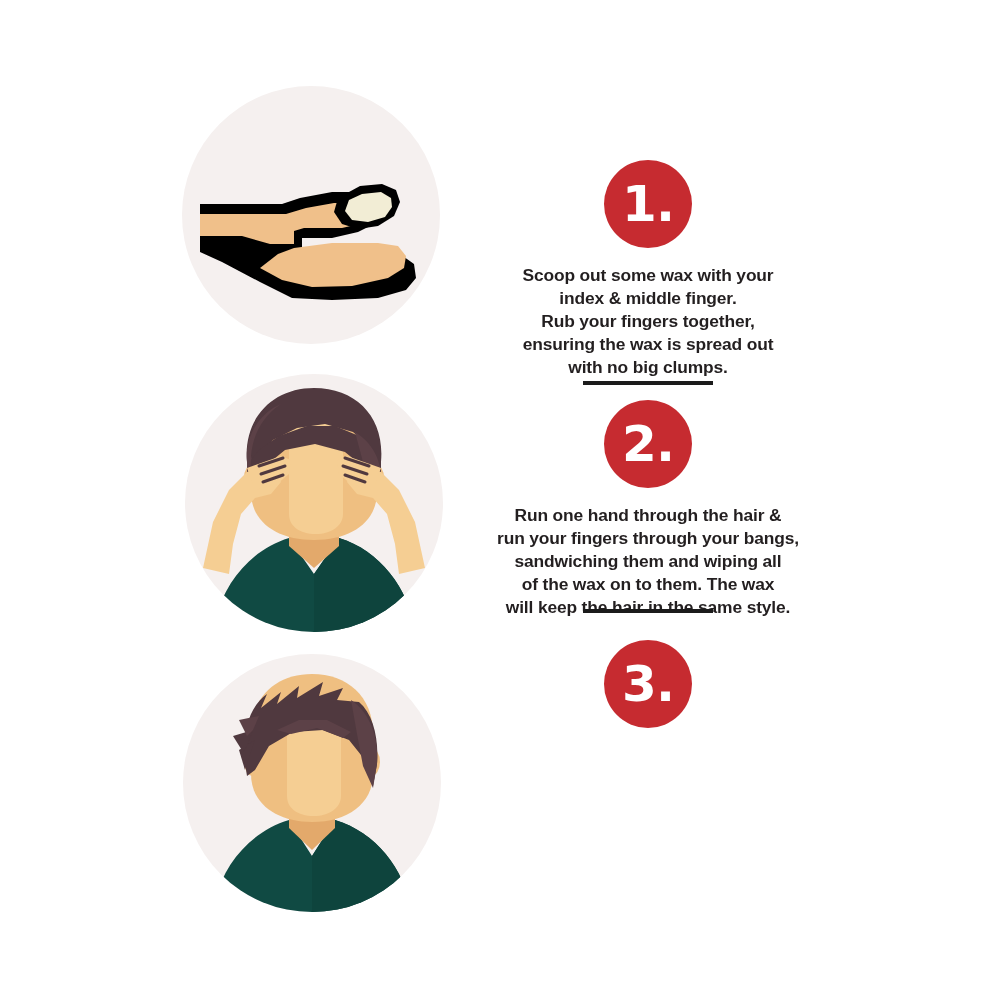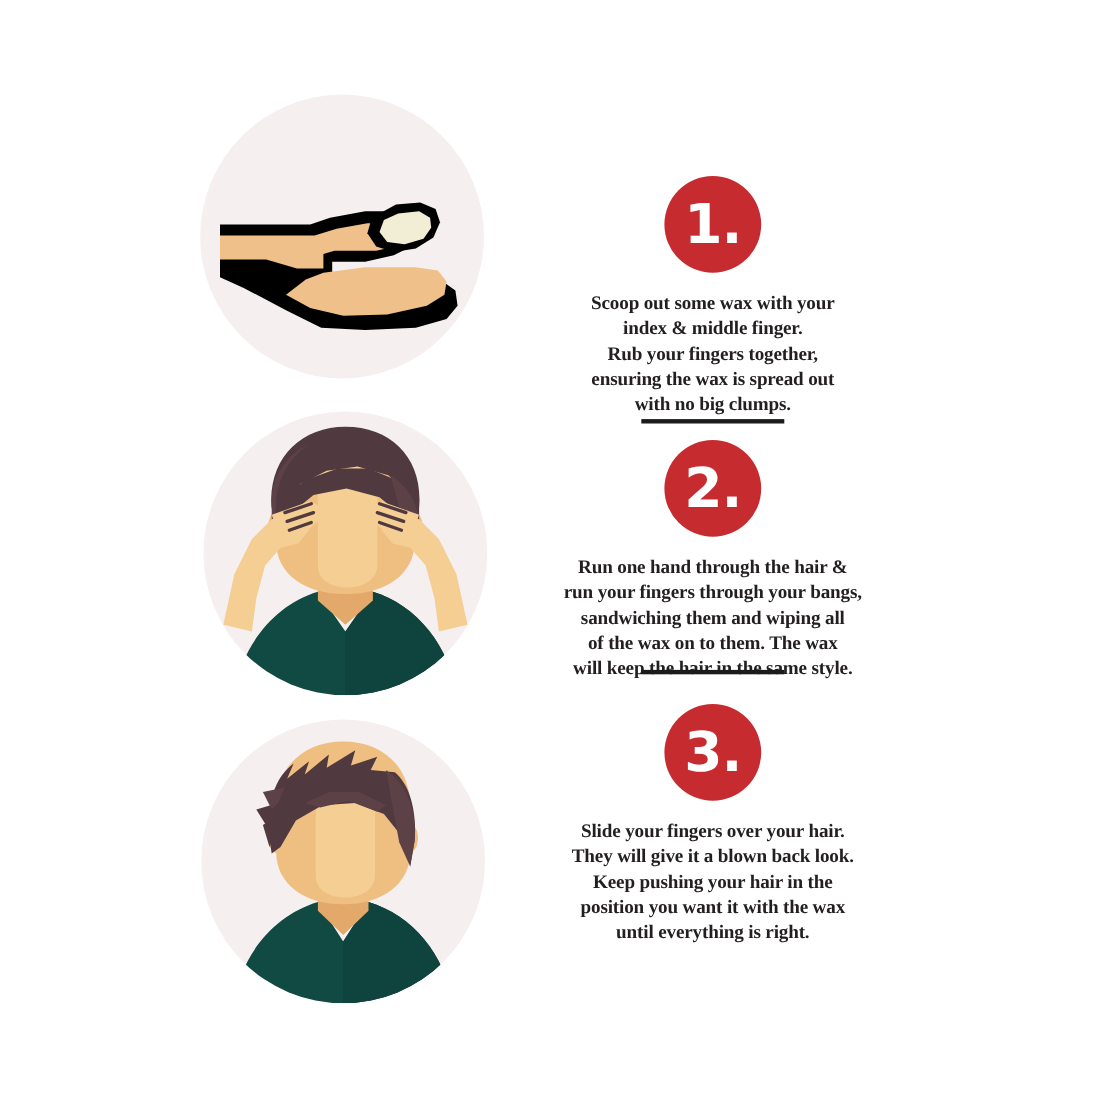--- a/index.html
+++ b/index.html
@@ -78,21 +78,21 @@
 
   .step-text {
     margin: 16px auto 0 auto;
     width: 330px;
     color: #231F20;
     font-size: 17.4px;
     font-weight: bold;
     line-height: 1.32;
     letter-spacing: -0.15px;
     white-space: pre-line;
-    font-family: Liberation Serif, serif;
+    font-family: Liberation Sans, sans-serif;
   }
 
   .divider {
     position: absolute;
     left: 135px;
     width: 130px;
     height: 4px;
     background: #1b1b1b;
   }
   #divider-1 { top: 381px; }
@@ -220,21 +220,16 @@
 run your fingers through your bangs,
 sandwiching them and wiping all
 of the wax on to them. The wax
 will keep the hair in the same style.</div>
     </div>
 
     <div class="divider" id="divider-2"></div>
 
     <div class="step" id="step-3">
       <div class="badge">3.</div>
-      <div class="step-text">Slide your fingers over your hair.
-They will give it a blown back look.
-Keep pushing your hair in the
-position you want it with the wax
-until everything is right.</div>
     </div>
 
   </div>
 </div>
 
 </body></html>

